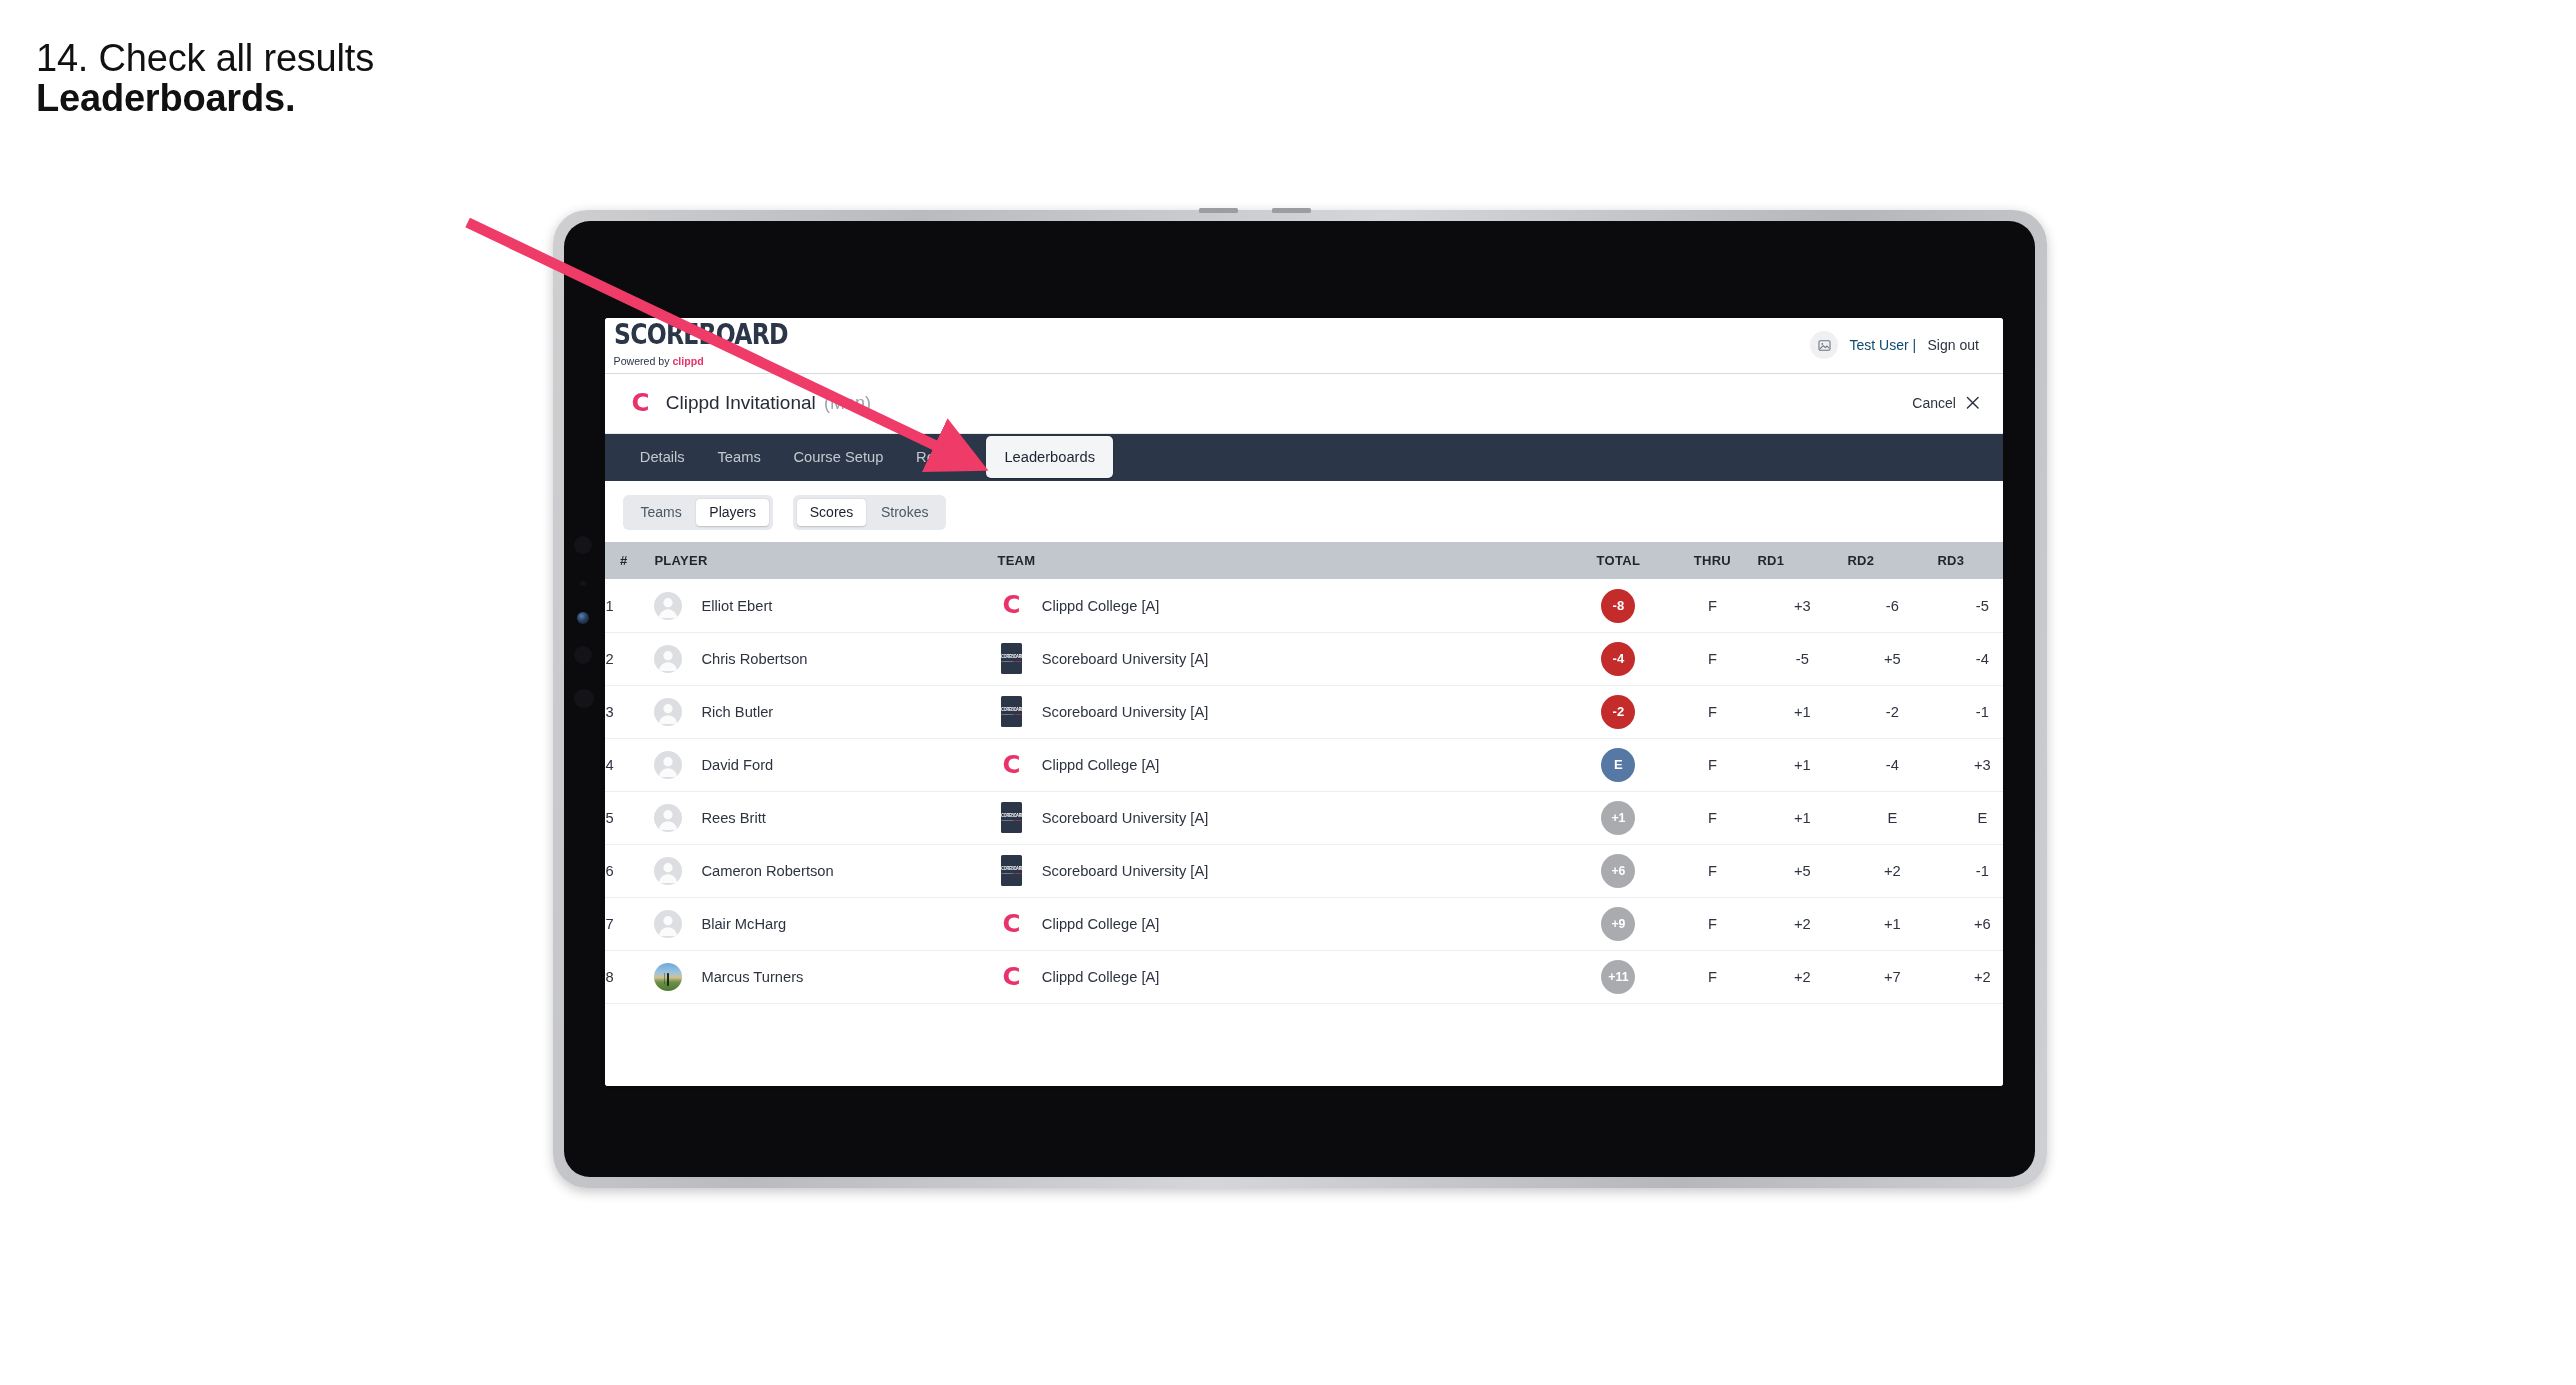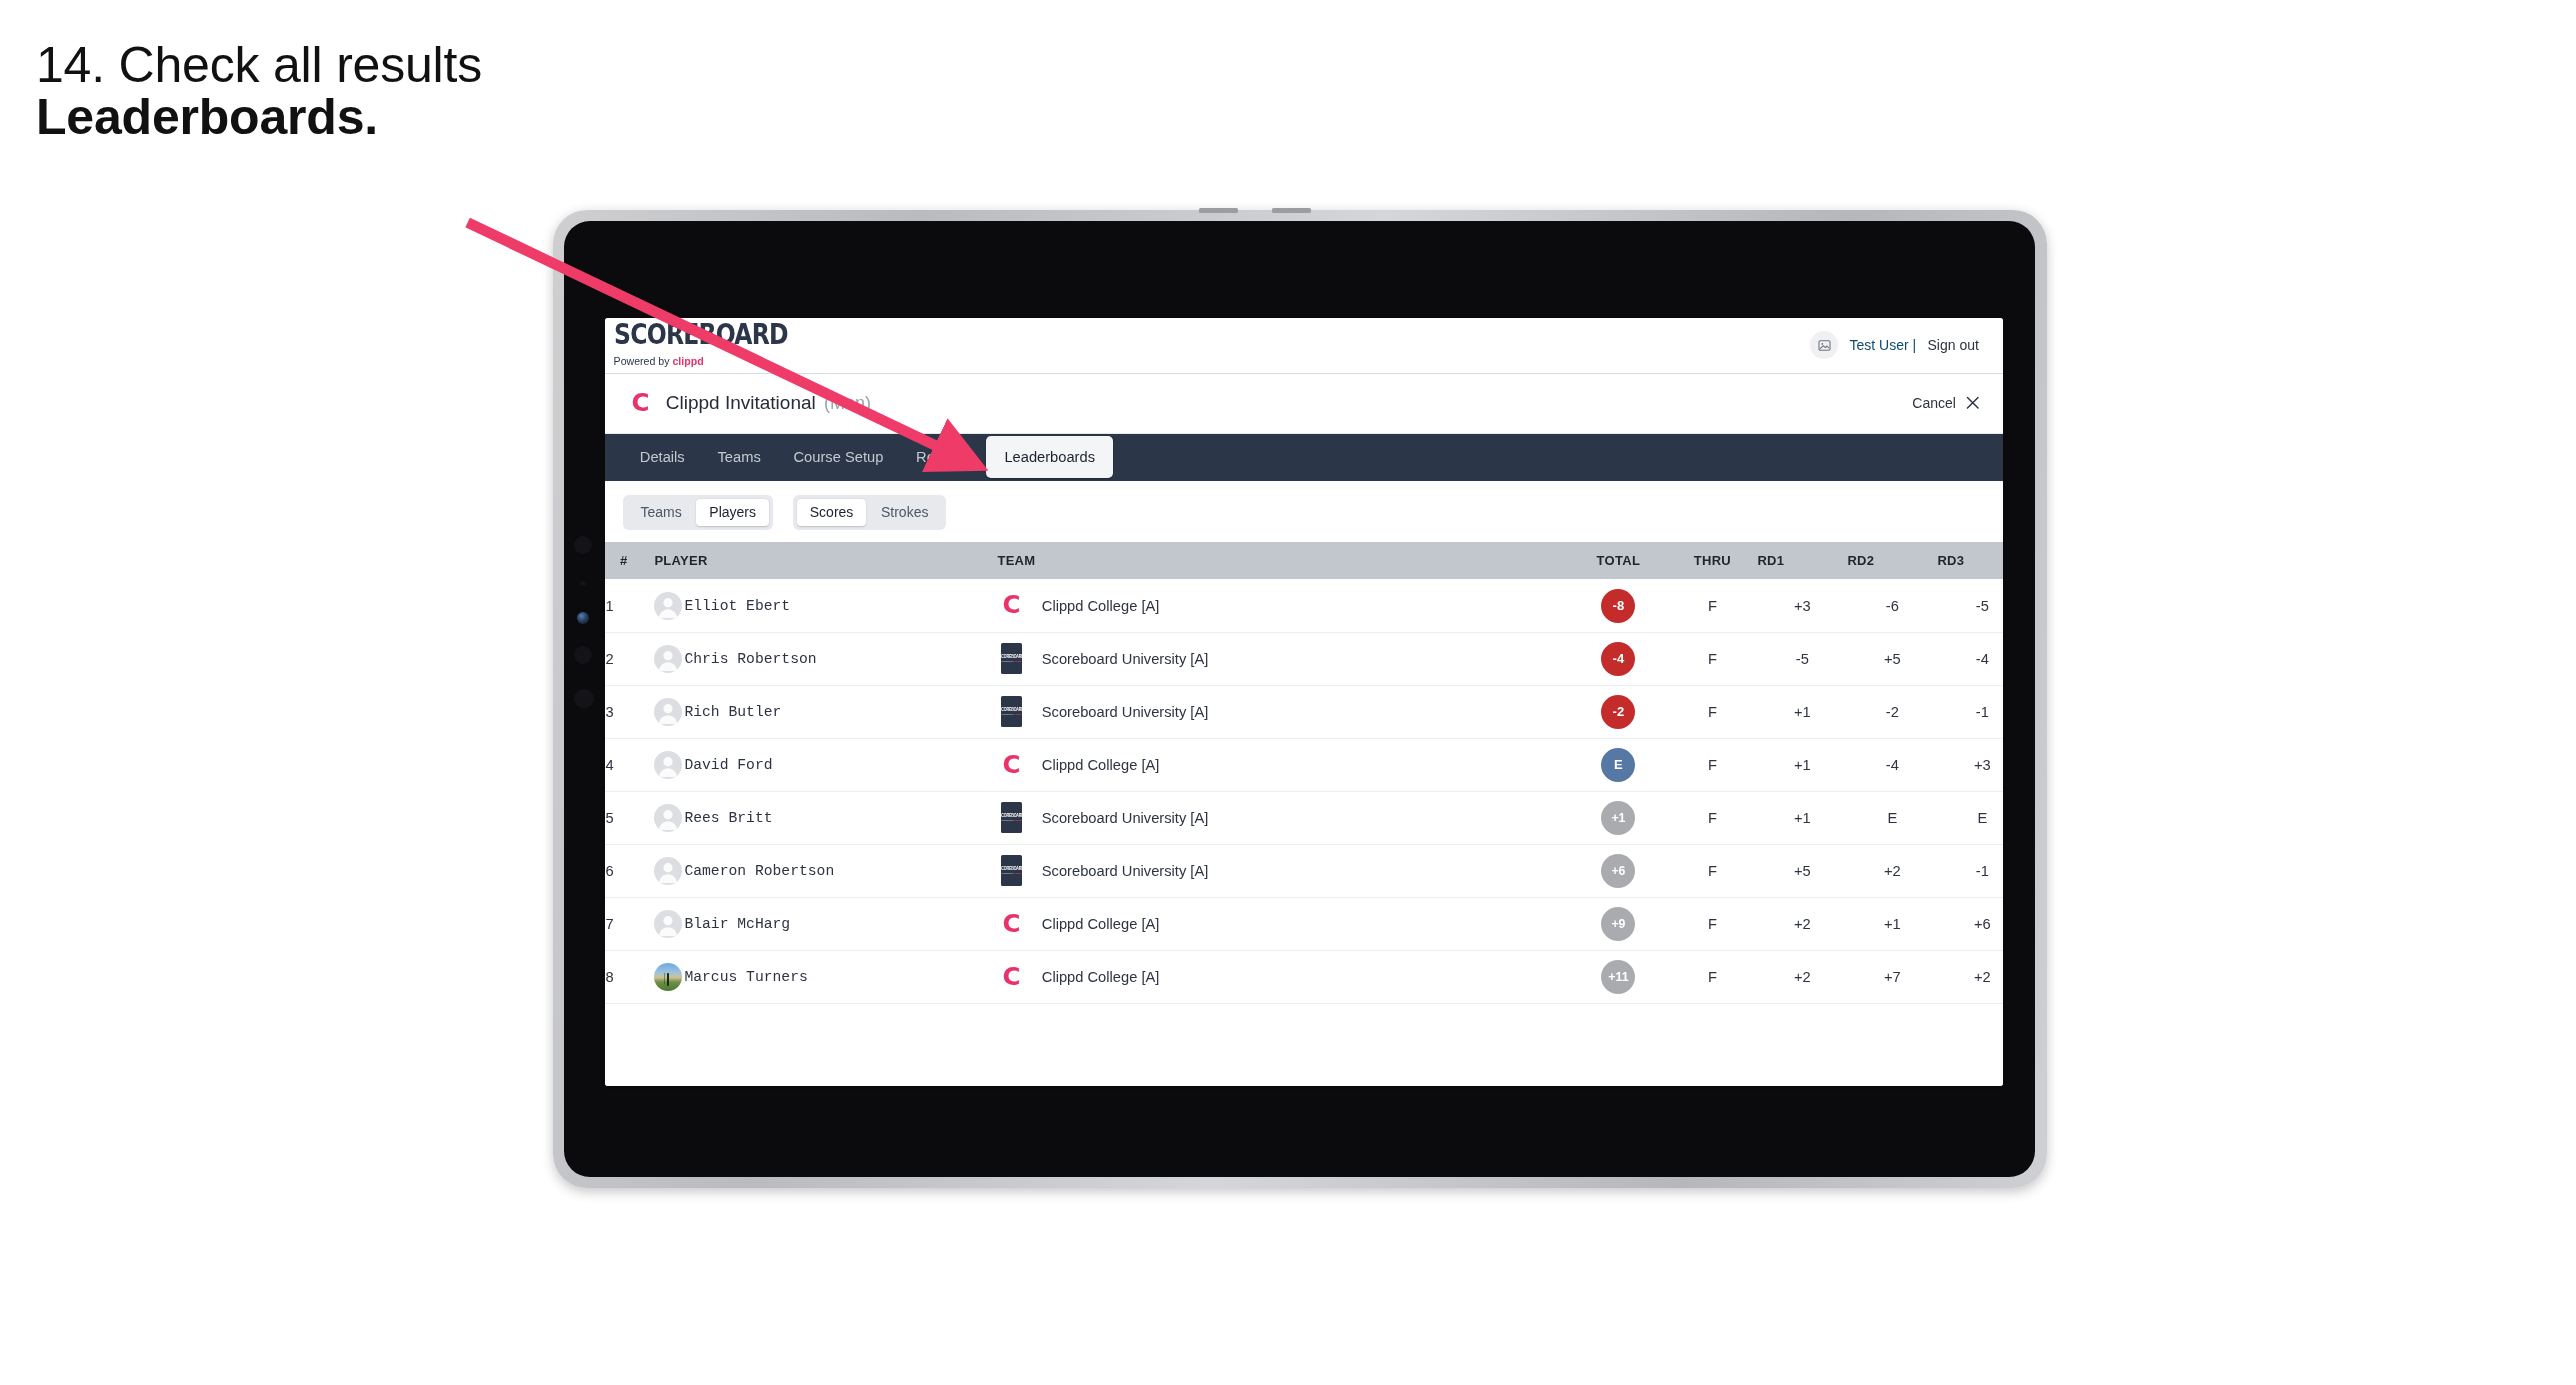--- a/index.html
+++ b/index.html
@@ -8,21 +8,21 @@
     background: #ffffff;
     font-family: "Liberation Sans", sans-serif;
     overflow: hidden;
   }
   #root { position: relative; width: 2576px; height: 1386px; background:#fff; }
 
   
   .caption {
     position: absolute; left: 36px; top: 39px;
     width: 654px;
-    font-size: 50px; line-height: 1.04;
+    font-size: 38px; line-height: 1.04;
     color: #111111;
     letter-spacing: -0.2px;
   }
   .caption .bold { font-weight: bold; }
   .caption .line { display:block; white-space:nowrap; }
 
   
   .arrow-svg { position:absolute; left:0; top:0; width:2576px; height:1386px; pointer-events:none; z-index: 60; }
 
   
@@ -133,21 +133,21 @@
   .col-rank  { width:49px;  padding-left:14.7px !important; }
   .col-player{ width:343px; }
   .col-team  { width:572px; }
   .col-total { width:98px; text-align:center !important; }
   .col-thru  { width:90px; text-align:center !important; }
   .col-rd    { width:90px; text-align:left; }
 
   table.lb tbody td { height:53px; border-bottom:0.8px solid #eceef0; font-size:14.7px; color:#2d3340; padding:0; vertical-align:middle;}
   table.lb tbody tr:last-child td { border-bottom:0.8px solid #eceef0; }
   .cell-rank { padding-left:14.7px; color:#3a414d; font-size:14.7px; }
-  .cell-player { display:flex; align-items:center; gap:2px;font-family:Liberation Mono, monospace; }
+  .cell-player { display:flex; align-items:center; gap:19px; }
   .p-avatar { width:28px;height:28px;border-radius:50%;background:#dcdee1; flex:0 0 auto; overflow:hidden; position:relative;}
   .p-avatar.photo {
      background: linear-gradient(180deg,#6fa8dc 0%, #9bc3e0 34%, #cfc191 52%, #6d8f46 68%, #4d7a34 100%);
   }
   .p-avatar.photo::after{
      content:""; position:absolute; left:12.3px; top:9.8px; width:2.5px; height:13px; background:#1a2a10; border-radius:0.8px;
      box-shadow: -3.3px -0.8px 0 -0.8px #1a2a10;
   }
   .p-name { font-size:14.7px; color:#2d3340; white-space:nowrap; }
   .cell-team { display:flex; align-items:center; gap:16.4px; }

